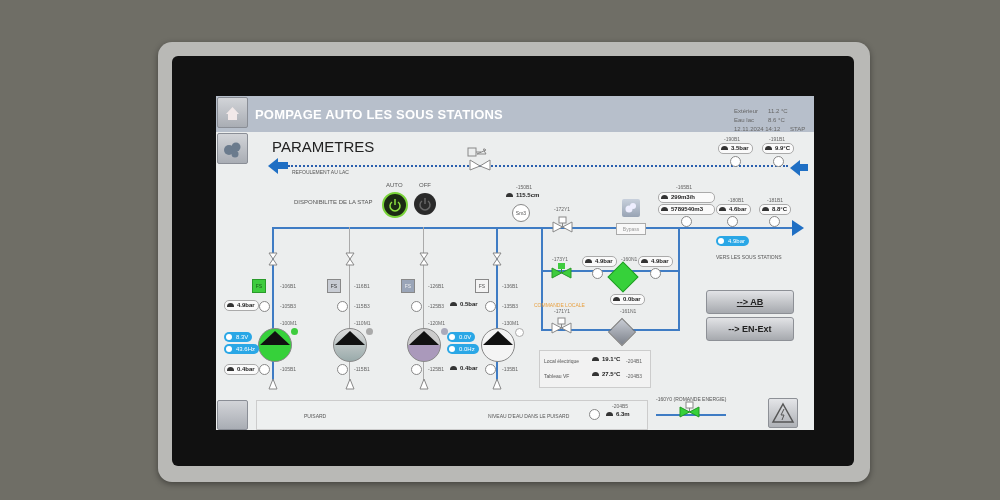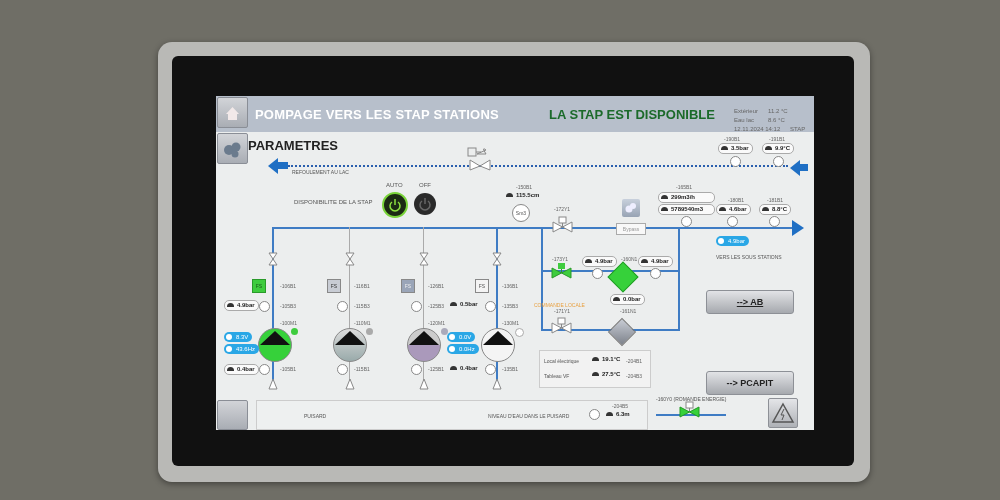--- a/index.html
+++ b/index.html
@@ -6,21 +6,21 @@
   body{width:1000px;height:500px;background:#6f6e66;position:relative;overflow:hidden;font-family:"Liberation Sans",sans-serif;}
   .bezel{position:absolute;left:158px;top:42px;width:712px;height:440px;background:#b9b9b6;border-radius:14px;box-shadow:0 2px 6px rgba(0,0,0,.4);}
   .frame{position:absolute;left:172px;top:56px;width:682px;height:410px;background:#111;border-radius:6px;}
   .screen{position:absolute;left:216px;top:96px;width:598px;height:334px;background:#eceeee;overflow:hidden;}
   .abs{position:absolute;}
   .hdr{position:absolute;left:0;top:0;width:598px;height:36px;background:#b7bfcb;}
   .title{position:absolute;left:39px;top:11px;font-size:13px;font-weight:bold;color:#fff;letter-spacing:.2px;}
   .status{position:absolute;left:333px;top:11px;font-size:13px;font-weight:bold;color:#1b6a2a;}
   .info{position:absolute;font-size:6px;color:#666;}
   .sidebtn{position:absolute;left:1px;width:29px;height:29px;background:linear-gradient(#d2d4d8,#a9adb4);border:1px solid #8a8e96;border-radius:2px;}
-  .params{position:absolute;left:32px;top:42px;font-size:13px;font-weight:bold;color:#222;}
+  .params{position:absolute;left:56px;top:42px;font-size:15px;font-weight:normal;color:#222;}
   .lbl{position:absolute;font-size:5px;color:#555;white-space:nowrap;}
   .tag{position:absolute;font-size:5px;color:#666;white-space:nowrap;}
   .val{position:absolute;height:9px;border:1px solid #aaa;border-radius:5px;background:#fafafa;font-size:6px;font-weight:bold;color:#222;line-height:9px;padding:0 3px 0 12px;white-space:nowrap;}
   .val:before{content:"";position:absolute;left:2px;top:2px;width:7px;height:4px;border-radius:4px 4px 0 0;background:#333;}
   .gauge{position:absolute;width:9px;height:9px;border:1px solid #888;border-radius:50%;background:#fff;}
   .pill{position:absolute;height:10px;border-radius:6px;background:#2aa7e6;color:#fff;font-size:6px;line-height:10px;padding:0 4px 0 12px;}
   .pill:before{content:"";position:absolute;left:2px;top:2px;width:6px;height:6px;border-radius:50%;background:#fff;}
   .hpipe{position:absolute;height:2px;background:#3f7cc4;}
   .vpipe{position:absolute;width:2px;background:#3f7cc4;}
   .gpipe{position:absolute;width:1px;background:#aaa;}
@@ -39,22 +39,21 @@
 <div class="frame"></div>
 
 <div class="screen">
 
   <div class="hdr"></div>
   <div class="sidebtn" style="top:1px;">
     <svg width="29" height="29">
         <path d="M8 16 L14.5 9 L21 16 L19 16 L19 22 L10 22 L10 16 Z" fill="#f2e9e9"></path>
       </svg>
   </div>
-  <div class="title">POMPAGE VERS LES STAP STATIONS</div>
-  <div class="status">LA STAP EST DISPONIBLE</div>
+  <div class="title">POMPAGE AUTO LES SOUS STATIONS</div>
   <div class="info" style="left:518px;top:12px;">Extérieur</div>
   <div class="info" style="left:552px;top:12px;">11.2 °C</div>
   <div class="info" style="left:518px;top:21px;">Eau lac</div>
   <div class="info" style="left:552px;top:21px;">8.6 °C</div>
   <div class="info" style="left:518px;top:30px;">12.11.2024 14:12</div>
   <div class="info" style="left:574px;top:30px;">STAP</div>
 
   <div class="sidebtn" style="top:37px;">
     <svg width="29" height="29">
         <circle cx="11" cy="16" r="5" fill="#6b7b8d"></circle>
@@ -249,21 +248,21 @@
   <div class="abs" style="left:323px;top:254px;width:110px;height:36px;border:1px solid #ccc;background:#f2f2f2;"></div>
   <div class="lbl" style="left:328px;top:262px;">Local électrique</div>
   <div class="val" style="left:374px;top:259px;border:none;background:transparent;">19.1°C</div>
   <div class="tag" style="left:410px;top:262px;">-204B1</div>
   <div class="lbl" style="left:328px;top:277px;">Tableau VF</div>
   <div class="val" style="left:374px;top:274px;border:none;background:transparent;">27.5°C</div>
   <div class="tag" style="left:410px;top:277px;">-204B3</div>
 
   <div class="lbl" style="left:500px;top:158px;">VERS LES SOUS STATIONS</div>
   <div class="nav-btn" style="top:194px;text-decoration:underline;">--&gt; AB</div>
-  <div class="nav-btn" style="top:275px;">--&gt; PCAPIT</div>
+  <div class="nav-btn" style="top:221px;">--&gt; EN-Ext</div>
 
   <div class="sidebtn" style="top:304px;height:28px;"></div>
   <div class="abs" style="left:40px;top:304px;width:390px;height:28px;border:1px solid #ccc;background:#eef0f0;"></div>
   <div class="lbl" style="left:88px;top:317px;">PUISARD</div>
   <div class="lbl" style="left:272px;top:317px;">NIVEAU D'EAU DANS LE PUISARD</div>
   <div class="gauge" style="left:373px;top:313px;"></div>
   <div class="tag" style="left:396px;top:307px;">-204B5</div>
   <div class="val" style="left:388px;top:314px;border:none;background:transparent;">6.3m</div>
   <div class="lbl" style="left:440px;top:300px;">-160Y0 (ROMANDE ENERGIE)</div>
   <div class="hpipe" style="left:440px;top:318px;width:70px;"></div>

